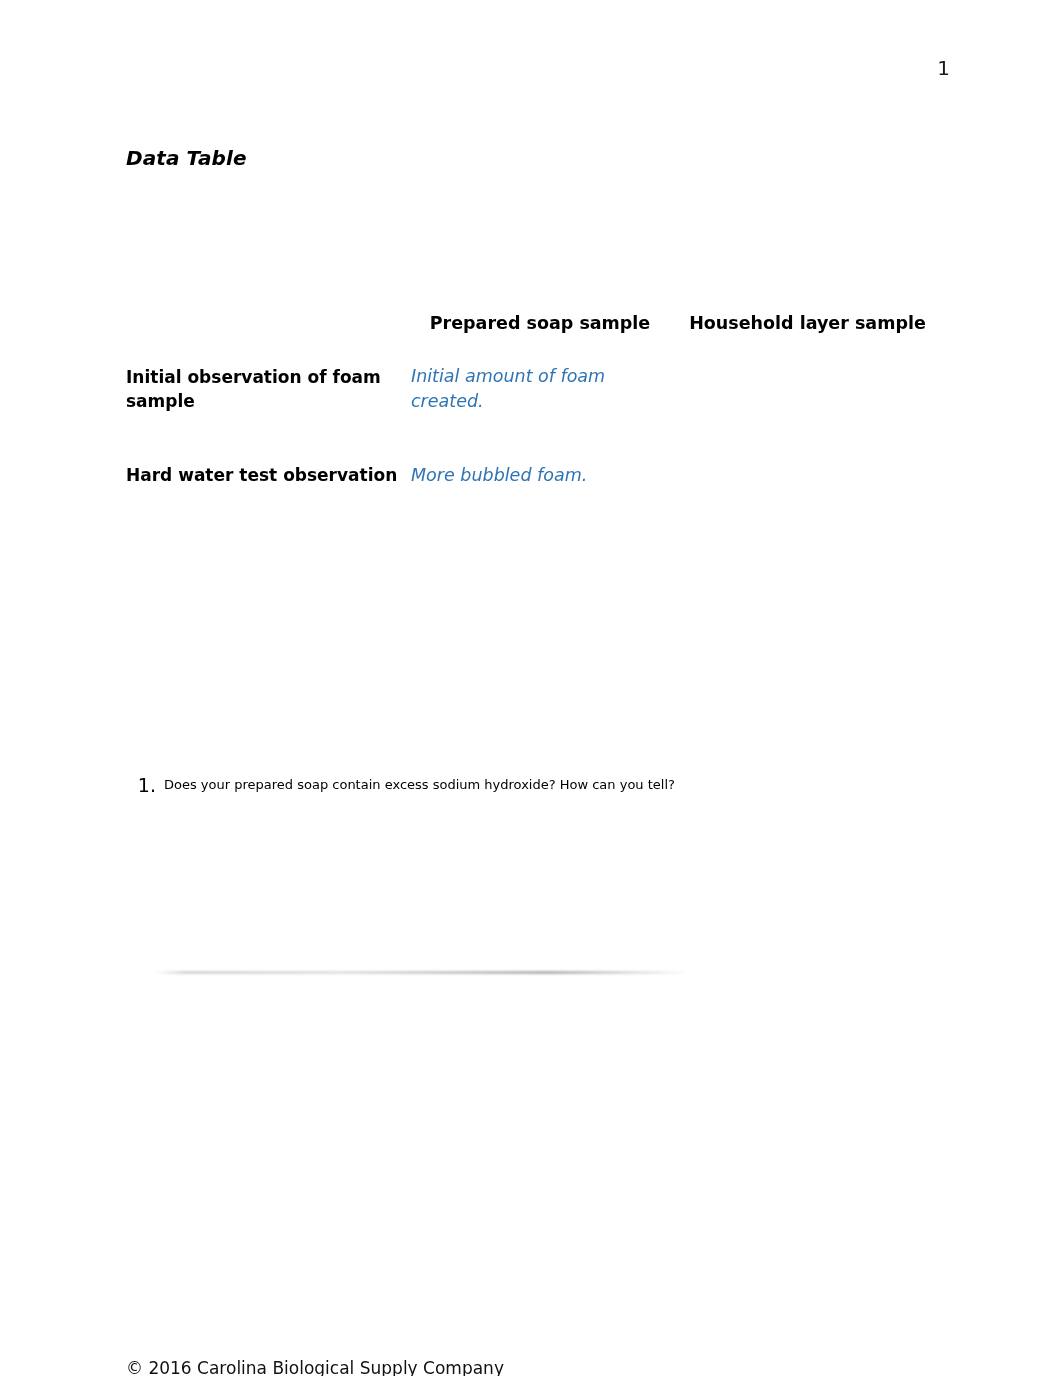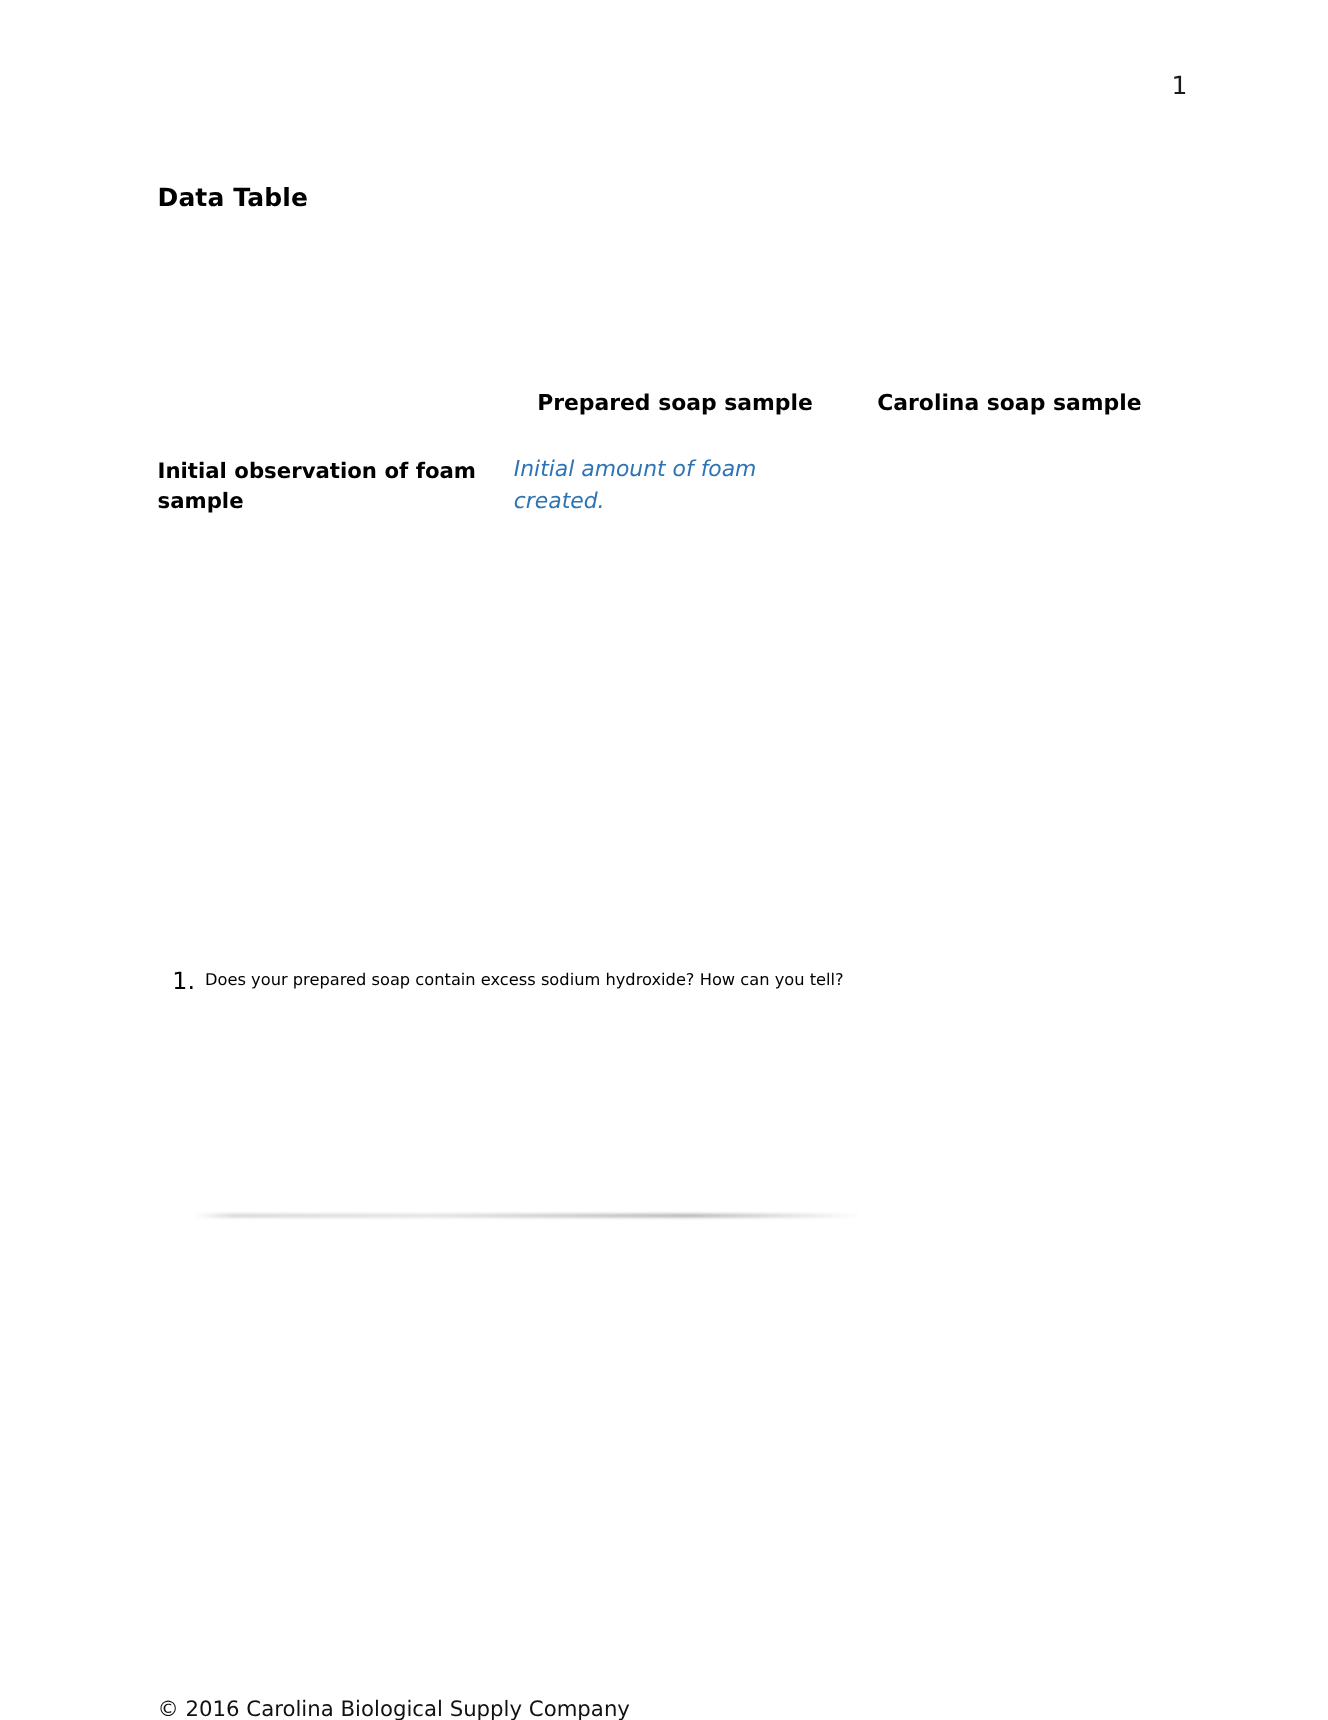--- a/index.html
+++ b/index.html
@@ -48,20 +48,21 @@
     line-height: 28px;
     margin: 0 0 20px 0;
     letter-spacing: 0.1px;
   }
   .h-datatable {
     font-size: 20px;
     font-weight: bold;
     line-height: 26px;
     margin: 0;
     letter-spacing: 0.1px;
+    font-style: italic;
   }
 
   
   .data-table {
     position: absolute;
     left: 126px;
     top: 300px;
     width: 820px;
     border-collapse: collapse;
     table-layout: fixed;
@@ -190,33 +191,38 @@
   <table class="data-table">
     <colgroup>
       <col class="c-label">
       <col class="c-prep">
       <col class="c-house">
     </colgroup>
     <thead>
       <tr>
         <th class="col-head head-spacer"></th>
         <th class="col-head">Prepared soap sample</th>
-        <th class="col-head">Carolina soap sample</th>
+        <th class="col-head">Household layer sample</th>
       </tr>
     </thead>
     <tbody>
 
 
       <tr class="r-initial">
         <td class="row-label">Initial observation of foam sample</td>
         <td class="cell-value">Initial amount of foam created.</td>
         <td class="cell-value house"></td>
       </tr>
 
 
+      <tr class="r-hard">
+        <td class="row-label">Hard water test observation</td>
+        <td class="cell-value">More bubbled foam.</td>
+        <td class="cell-value house"></td>
+      </tr>
 
     </tbody>
   </table>
 
   <div class="questions">
     <div class="q-item">
       <div class="q-num">1.</div>
       <div class="q-text">Does your prepared soap contain excess sodium hydroxide? How can you tell?</div>
     </div>
   </div>

